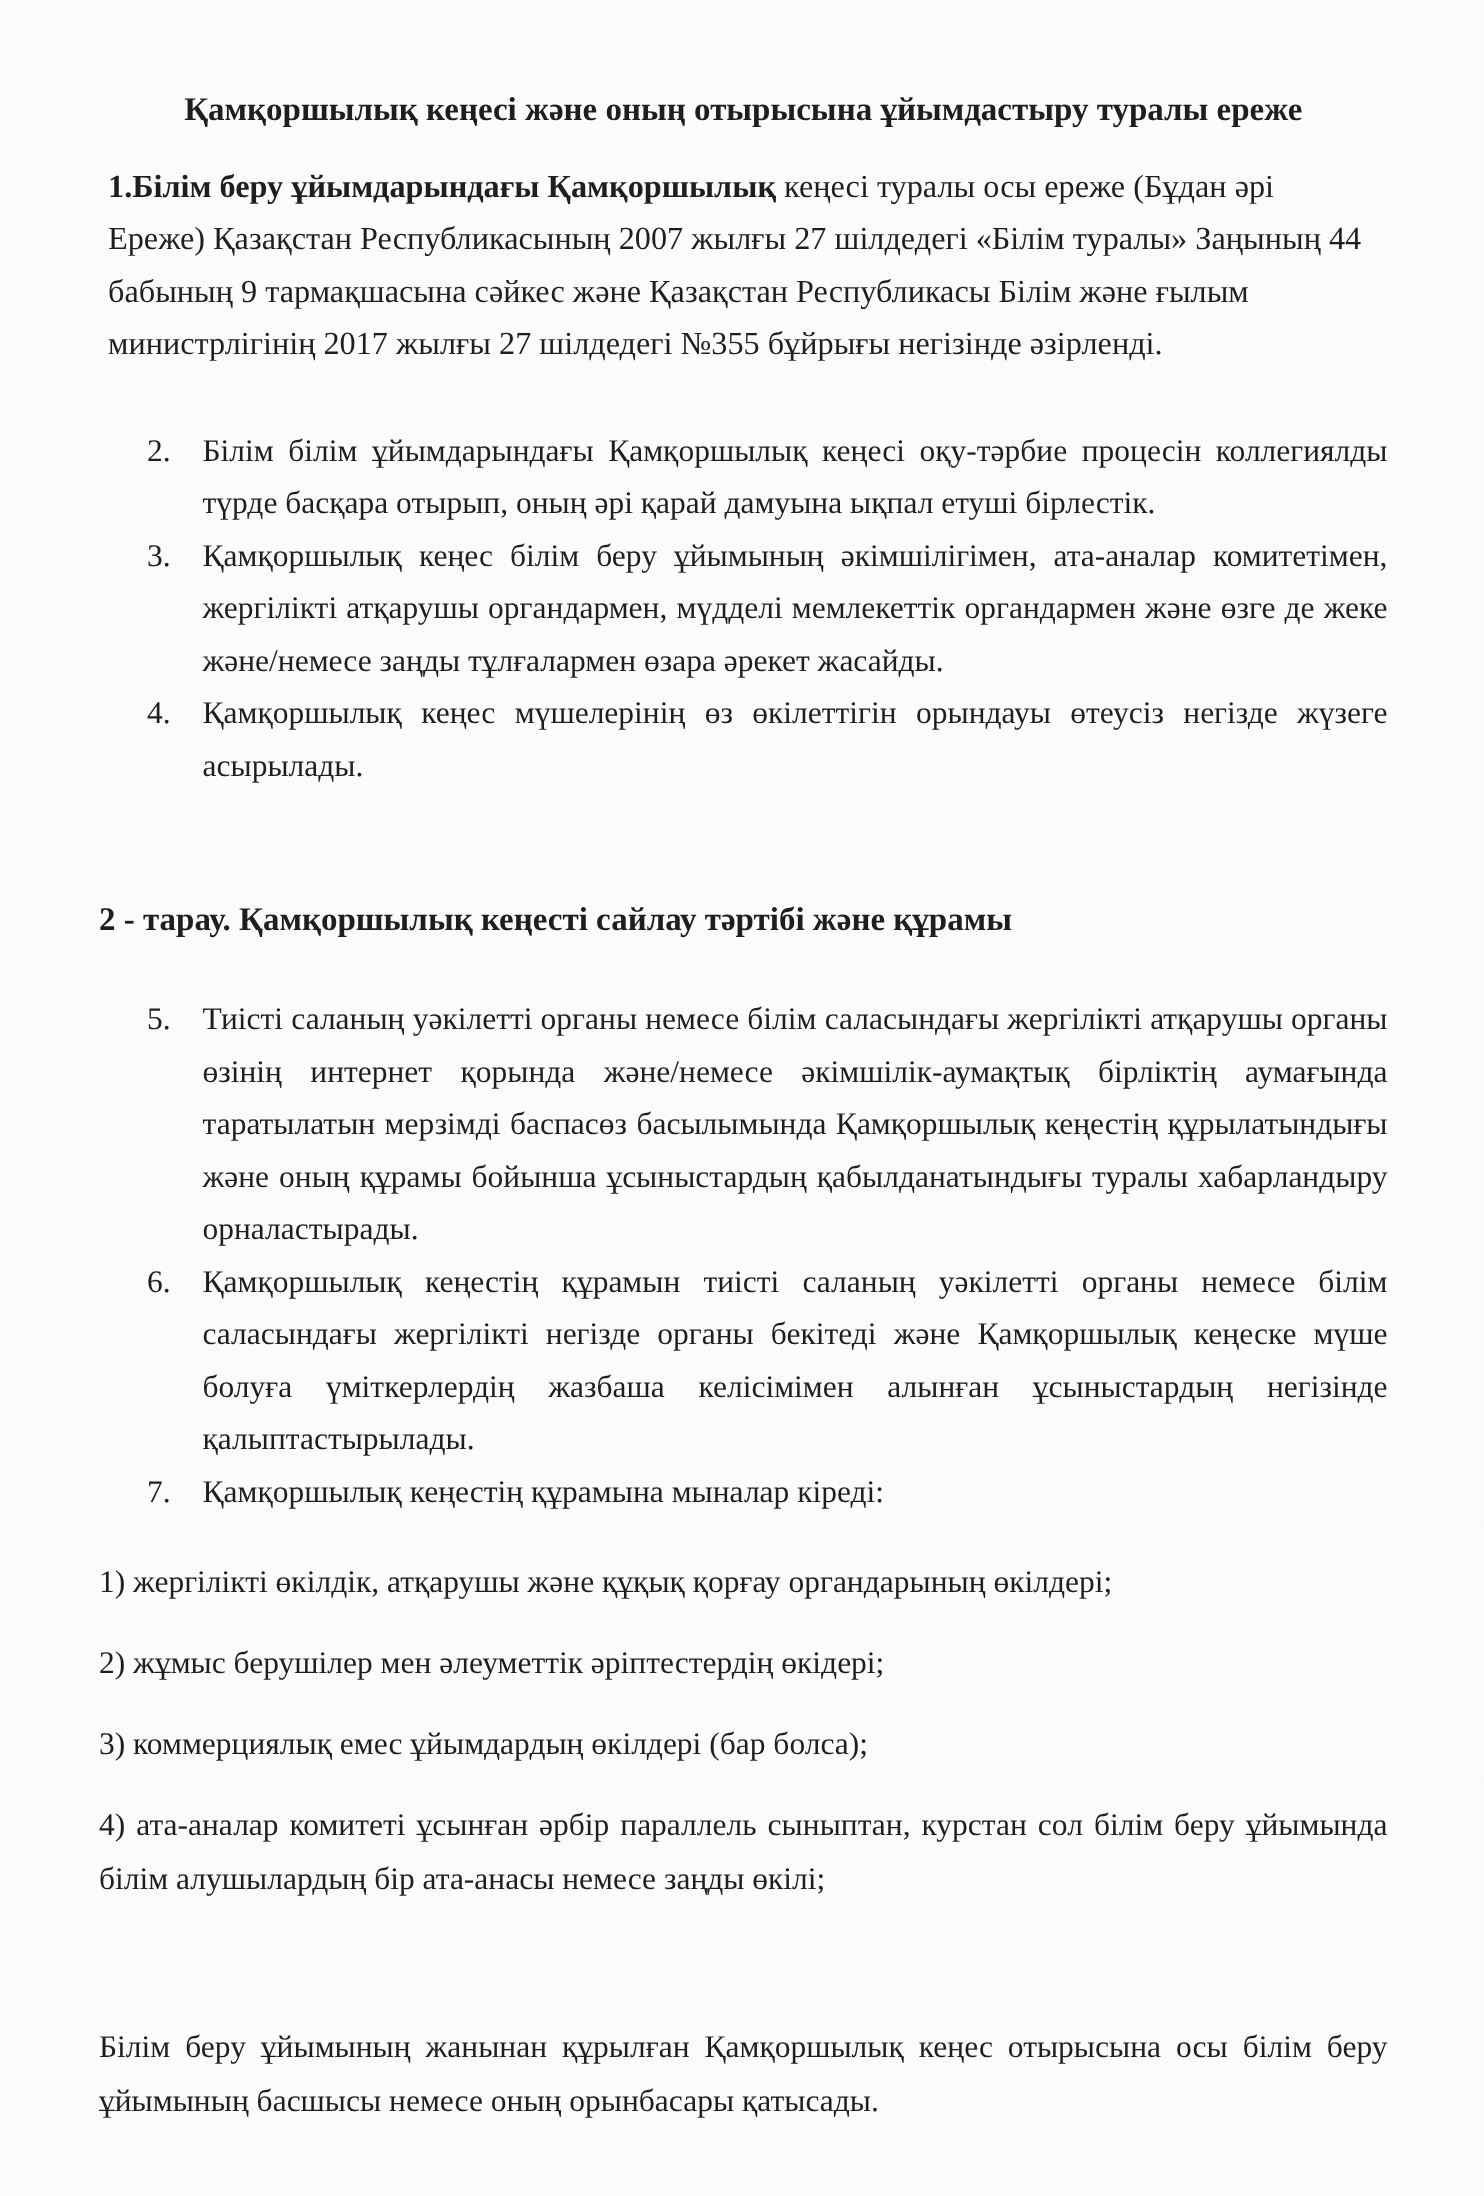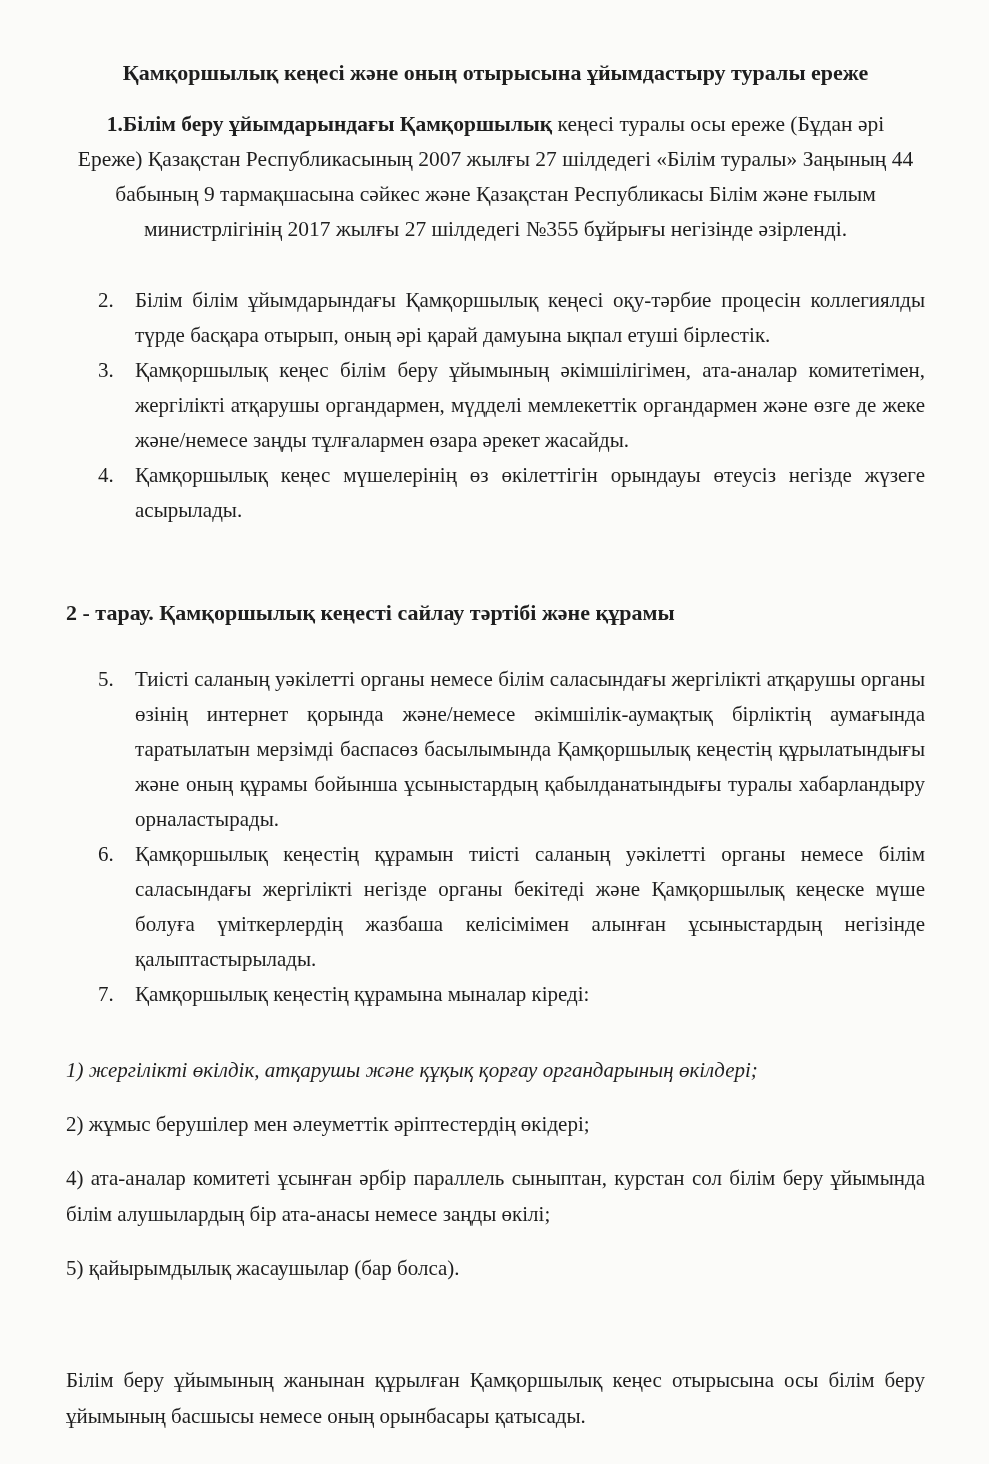--- a/index.html
+++ b/index.html
@@ -29,21 +29,21 @@
     text-align: center;
     font-size: 22px;
     font-weight: bold;
     line-height: 34px;
   }
   .doc-title .tline {
     display: block;
   }
   .intro {
     margin: 17px 6px 0 6px;
-    text-align: center;
+    text-align: left;
     font-size: 21.5px;
     line-height: 35px;
   }
   .num-list {
     margin: 36px 0 0 0;
     padding: 0 0 0 32px;
     list-style: none;
   }
   .num-item {
     display: flex;
@@ -65,22 +65,21 @@
   }
   .num-list.second {
     margin-top: 32px;
   }
   .comp {
     margin: 18px 0 0 0;
     text-align: justify;
     line-height: 36px;
   }
   .comp.first {
-    margin-top: 40px;
-    font-style: italic;
+    margin-top: 24px;
   }
   .closing {
     margin: 76px 0 0 0;
     text-align: justify;
     line-height: 36px;
   }
 </style>
 </head>
 <body>
 
@@ -119,18 +118,18 @@
       <span class="itx">Қамқоршылық кеңестің құрамын тиісті саланың уәкілетті органы немесе білім саласындағы жергілікті негізде органы бекітеді және Қамқоршылық кеңеске мүше болуға үміткерлердің жазбаша келісімімен алынған ұсыныстардың негізінде қалыптастырылады.</span>
     </li>
     <li class="num-item">
       <span class="num">7.</span>
       <span class="itx">Қамқоршылық кеңестің құрамына мыналар кіреді:</span>
     </li>
   </ol>
 
   <p class="comp first">1) жергілікті өкілдік, атқарушы және құқық қорғау органдарының өкілдері;</p>
   <p class="comp">2) жұмыс берушілер мен әлеуметтік әріптестердің өкідері;</p>
+  <p class="comp">3) коммерциялық емес ұйымдардың өкілдері (бар болса);</p>
   <p class="comp">4) ата-аналар комитеті ұсынған әрбір параллель сыныптан, курстан сол білім беру ұйымында білім алушылардың бір ата-анасы немесе заңды өкілі;</p>
-  <p class="comp">5) қайырымдылық жасаушылар (бар болса).</p>
 
   <p class="closing">Білім беру ұйымының жанынан құрылған Қамқоршылық кеңес отырысына осы білім беру ұйымының басшысы немесе оның орынбасары қатысады.</p>
 
 </div>
 
 </body></html>

